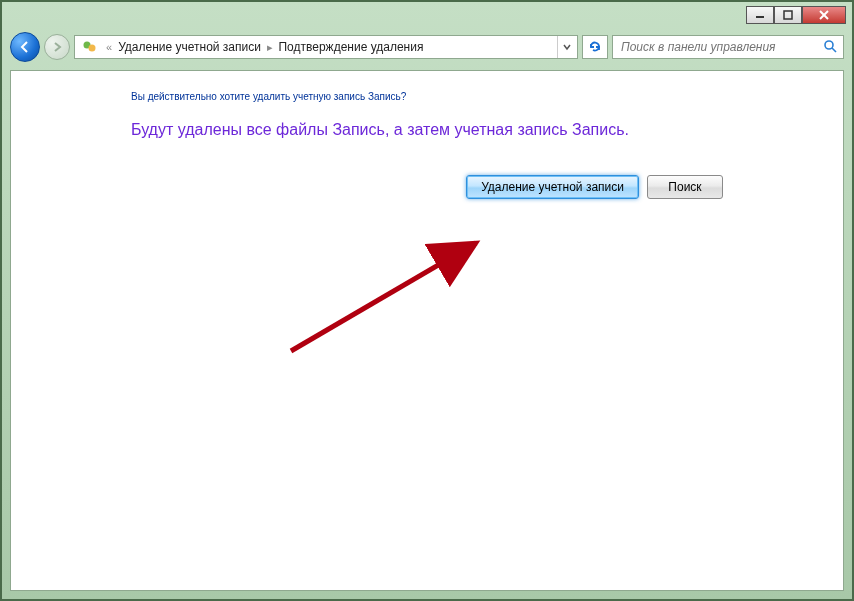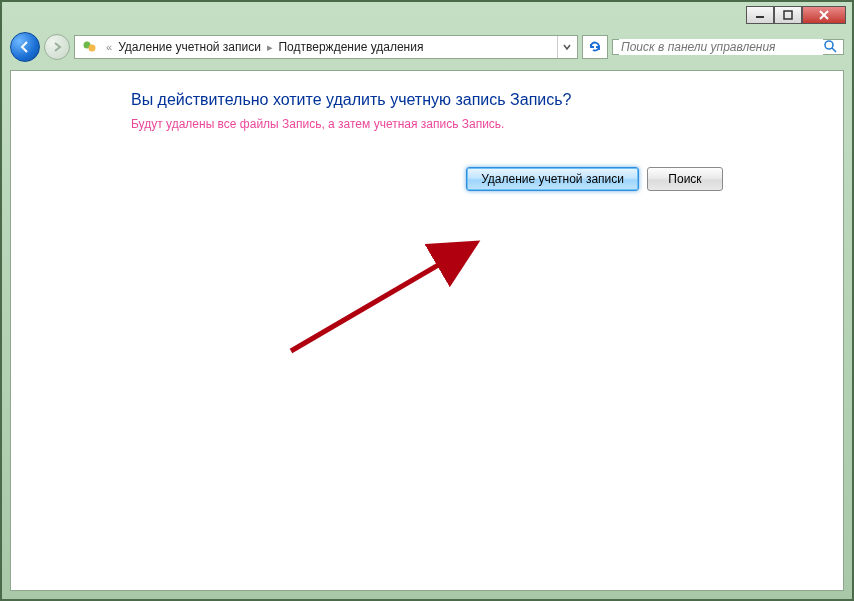--- a/index.html
+++ b/index.html
@@ -100,21 +100,21 @@
   .refresh-btn {
     width: 26px; height: 24px;
     background: #fff;
     border: 1px solid #8fa88f;
     display: flex; align-items: center; justify-content: center;
     color: #1a6fd4;
     cursor: pointer;
   }
   .search-box {
     width: 232px;
-    height: 16px;
+    height: 24px;
     background: #fff;
     border: 1px solid #8fa88f;
     display: flex;
     align-items: center;
     padding: 0 6px;
   }
   .search-input {
     flex: 1;
     border: none;
     outline: none;
@@ -129,27 +129,27 @@
     top: 68px;
     left: 8px;
     right: 8px;
     bottom: 8px;
     background: #fff;
     border: 1px solid #8fa88f;
     padding: 20px 120px 20px 120px;
   }
   .heading {
     color: #003399;
+    font-size: 10px;
+    margin: 0 0 19px 0;
+    font-weight: normal;
+  }
+  .body-text {
+    color: #6d28d9;
     font-size: 16px;
-    margin: 0 0 8px 0;
-    font-weight: normal;
-  }
-  .body-text {
-    color: #ec4899;
-    font-size: 12px;
     margin: 0 0 36px 0;
   }
   .button-row {
     display: flex;
     gap: 8px;
     justify-content: flex-end;
   }
   .win-btn {
     min-width: 76px;
     height: 24px;

